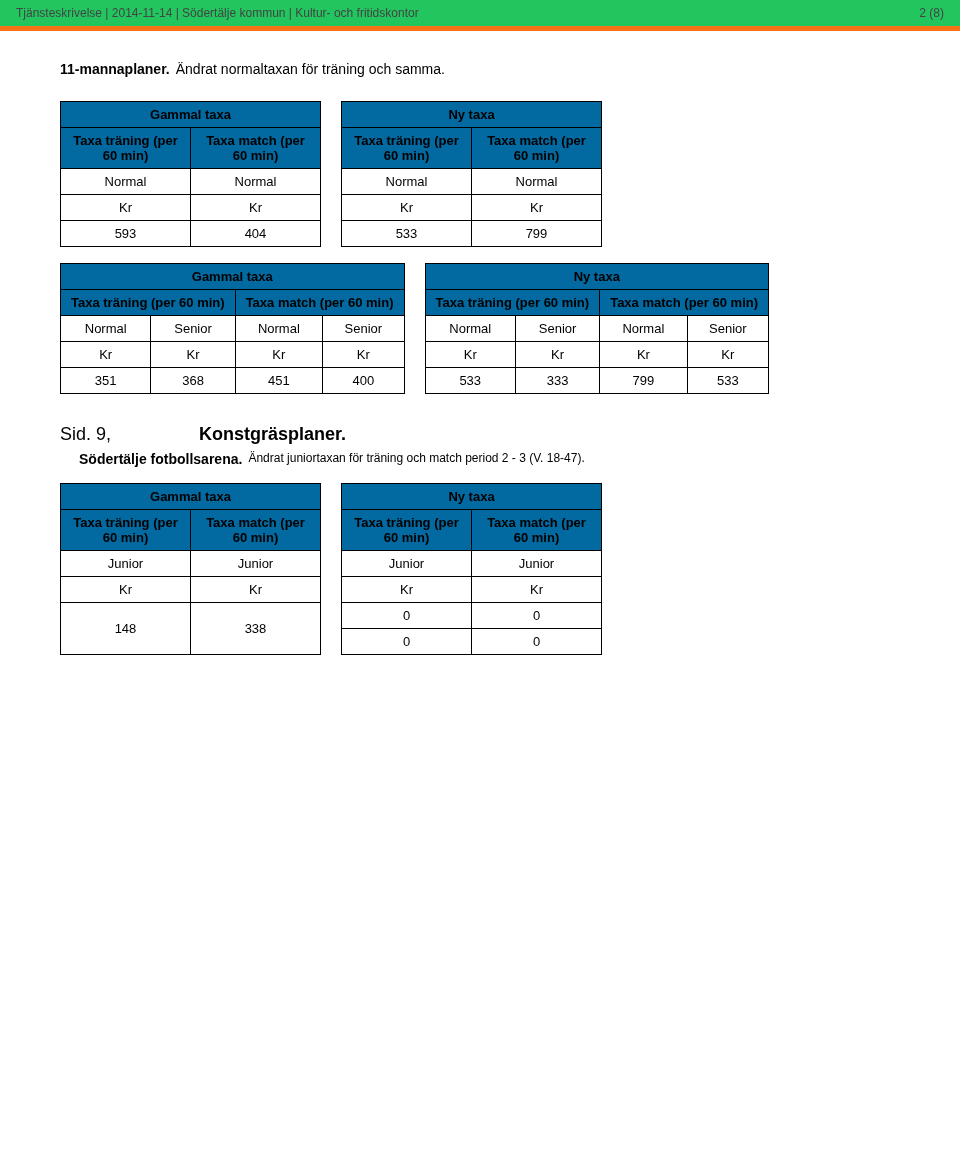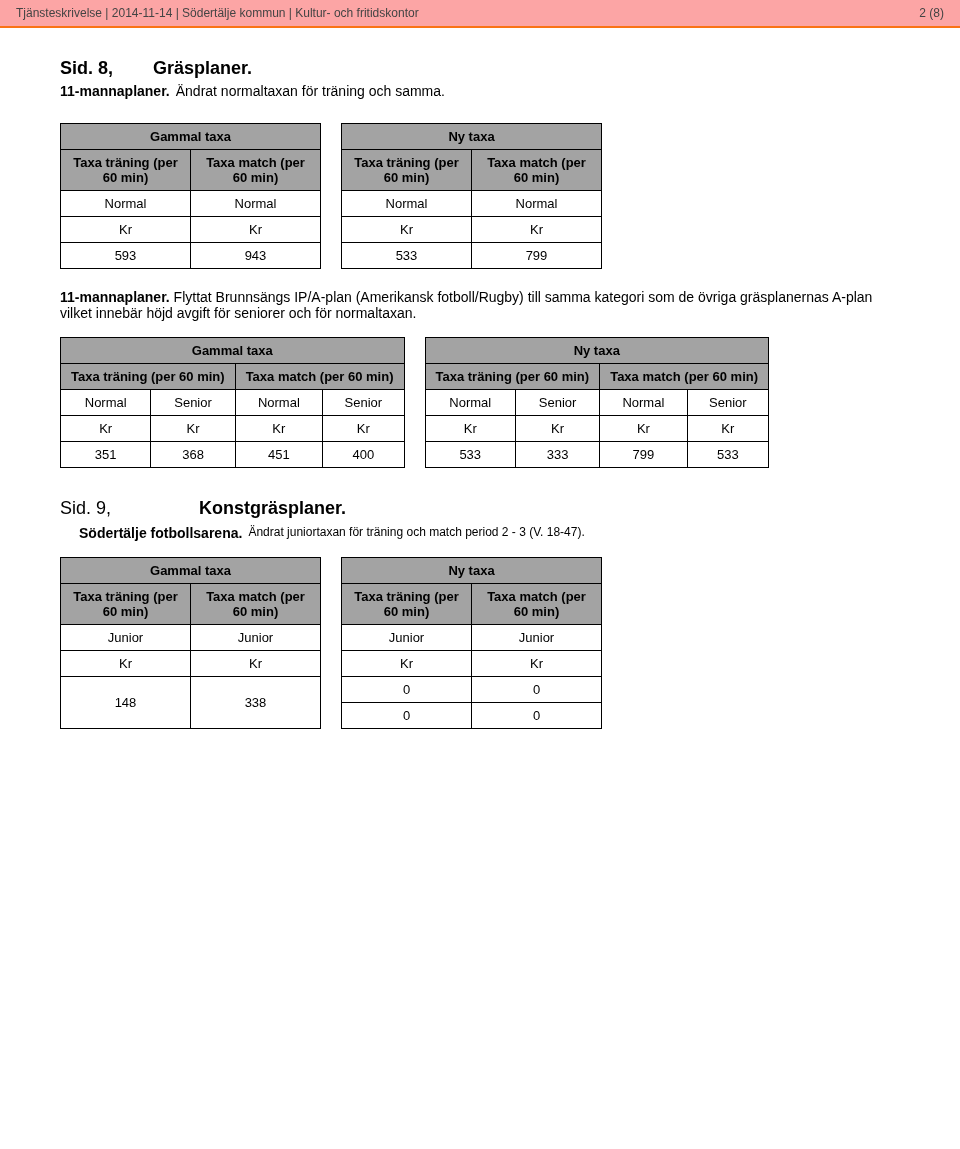--- a/index.html
+++ b/index.html
@@ -6,22 +6,22 @@
     body {
       font-family: Arial, sans-serif;
       font-size: 14px;
       background: #fff;
       color: #000;
       padding: 0;
       width: 960px;
     }
 
     .header-bar {
-      background: #fca5a5;
-      border-bottom: 2px solid #f97316;
+      background: #22c55e;
+      border-bottom: 5px solid #f97316;
       padding: 6px 16px;
       font-size: 12px;
       color: #444;
       display: flex;
       justify-content: space-between;
       align-items: center;
     }
 
     .header-bar .page-num {
       font-size: 12px;
@@ -44,21 +44,21 @@
 
     table th, table td {
       border: 1px solid #000;
       padding: 5px 10px;
       text-align: center;
       vertical-align: middle;
     }
 
     table th {
       font-weight: bold;
-      background: #a3a3a3;
+      background: #0369a1;
     }
 
     .section-gap {
       margin-top: 30px;
     }
 
     .sid-line {
       display: flex;
       gap: 40px;
       align-items: baseline;
@@ -68,24 +68,20 @@
 </head>
 <body>
 
 <div class="header-bar">
   <span>Tjänsteskrivelse | 2014-11-14 | Södertälje kommun | Kultur- och fritidskontor</span>
   <span class="page-num">2 (8)</span>
 </div>
 
 <div class="content">
 
-  <div class="sid-line">
-    <span style="font-size:18px;font-weight:bold;">Sid. 8,</span>
-    <span style="font-size:18px;font-weight:bold;">Gräsplaner.</span>
-  </div>
 
   <div style="margin-bottom: 8px; display: flex; gap: 6px;">
     <span style="font-weight:bold;font-size:14px;">11-mannaplaner.</span>
     <span style="font-size:14px;"> Ändrat normaltaxan för träning och samma.</span>
   </div>
 
   <div style="display:flex;gap:6px;margin-bottom:14px;">
   </div>
 
   <div class="tables-wrapper">
@@ -104,21 +100,21 @@
           <td>Normal</td>
         </tr>
         <tr>
           <td>Kr</td>
           <td>Kr</td>
         </tr>
       </thead>
       <tbody>
         <tr>
           <td>593</td>
-          <td>943</td>
+          <td>404</td>
         </tr>
       </tbody>
     </table>
 
     <table>
       <thead>
         <tr>
           <th colspan="2">Ny taxa</th>
         </tr>
         <tr>
@@ -136,25 +132,20 @@
       </thead>
       <tbody>
         <tr>
           <td>533</td>
           <td>799</td>
         </tr>
       </tbody>
     </table>
   </div>
 
-  <div style="margin-top:20px;margin-bottom:8px;">
-    <span style="font-weight:bold;font-size:14px;">11-mannaplaner.</span>
-    <span> </span>
-    <span style="font-size:14px;">Flyttat Brunnsängs IP/A-plan (Amerikansk fotboll/Rugby) till samma kategori som de övriga gräsplanernas A-plan vilket innebär höjd avgift för seniorer och för normaltaxan.</span>
-  </div>
 
   <div class="tables-wrapper">
 
     <table>
       <thead>
         <tr>
           <th colspan="4">Gammal taxa</th>
         </tr>
         <tr>
           <th colspan="2">Taxa träning (per 60 min)</th>

